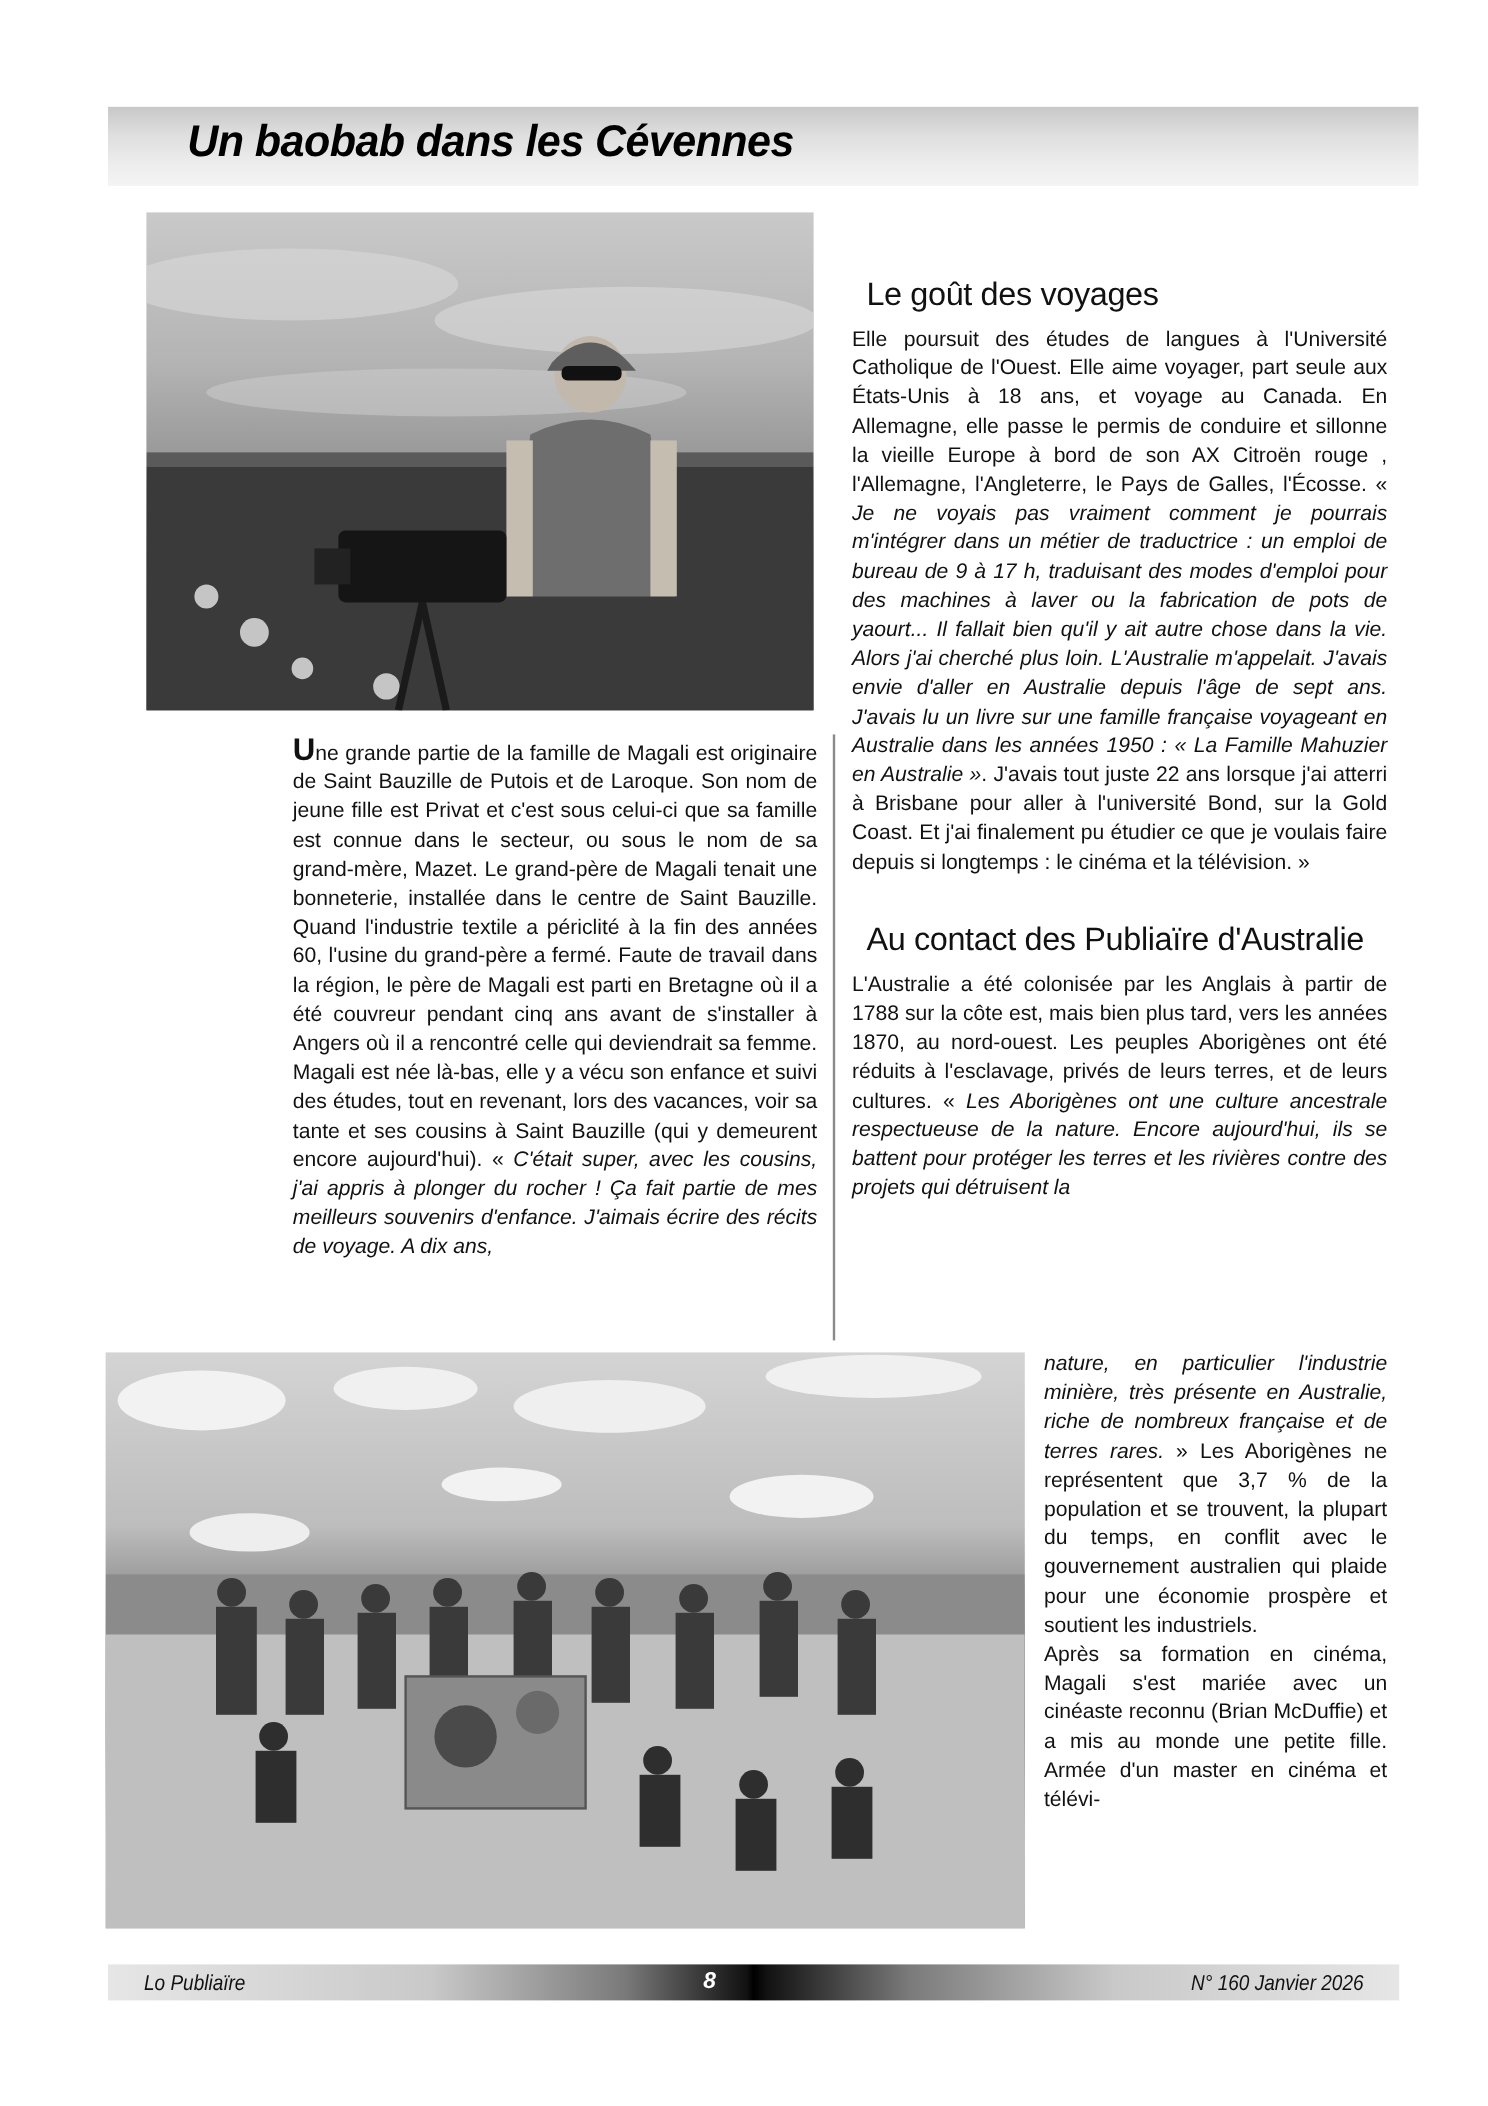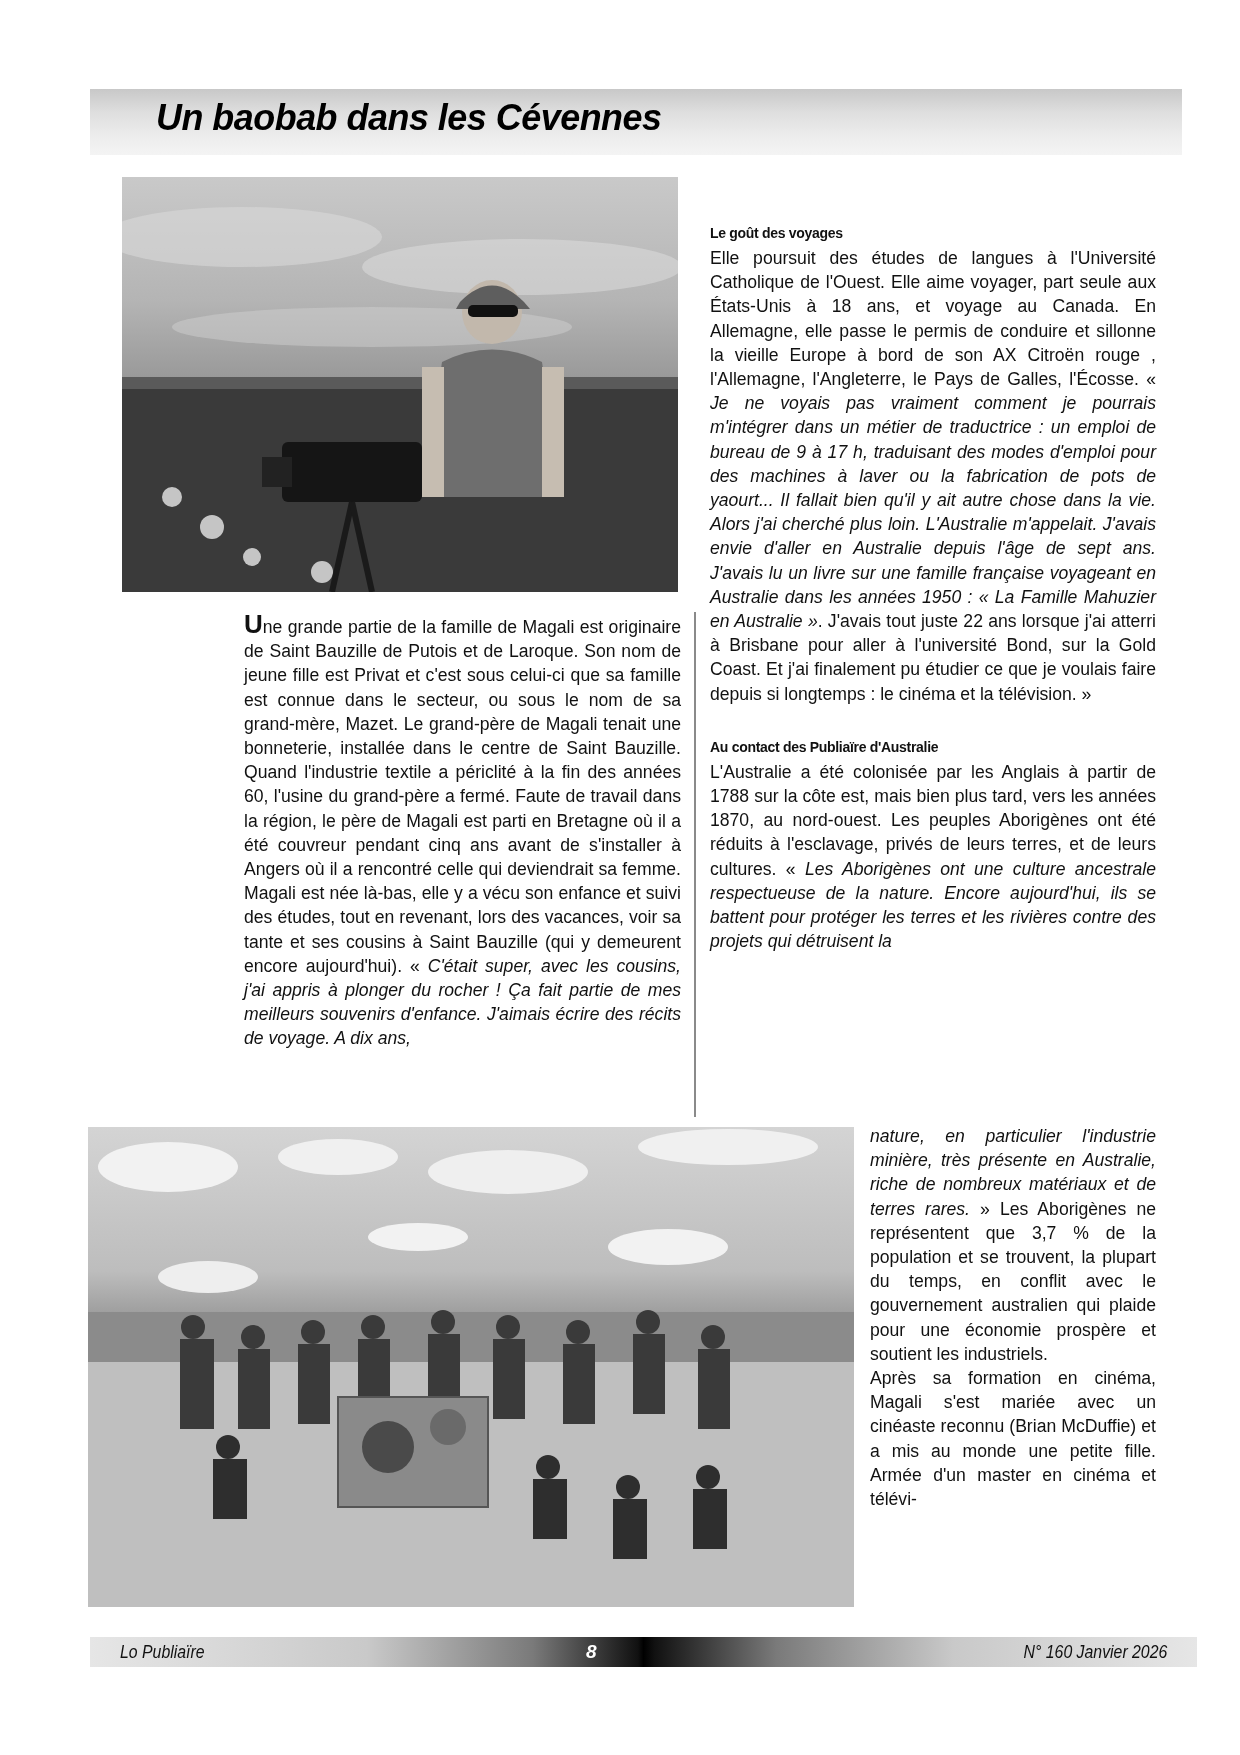--- a/index.html
+++ b/index.html
@@ -14,26 +14,26 @@
   .photo-bottom { left:88px; top:1127px; width:766px; height:480px;
     background:linear-gradient(to bottom,#d4d4d4 0%,#bdbdbd 30%,#9a9a9a 40%,#7a7a7a 50%,#6a6a6a 65%,#b5b5b5 85%,#a8a8a8 100%); }
   .photo svg { position:absolute; left:0; top:0; width:100%; height:100%; }
   .col { position:absolute; font-size:17.6px; line-height:24.2px; text-align:justify; }
   .col p { margin:0; }
   .col-left { left:244px; top:612px; width:437px; }
   .col-divider { position:absolute; left:694px; top:612px; width:2px; height:505px; background:#8a8a8a; }
   .col-right { left:710px; top:198px; width:446px; }
   .col-right-lower { left:870px; top:1124px; width:286px; }
   .dropcap { font-weight:bold; font-size:26px; }
-  .section-title { font-weight:bold; font-size:14px; line-height:26px; margin:0; letter-spacing:-0.3px; }
+  .section-title { font-weight:normal; font-size:27px; line-height:26px; margin:12px; letter-spacing:-0.3px; }
   .gap { height:22px; }
   .gap2 { height:28px; }
   i, .it { font-style:italic; }
   .footer-bar { position:absolute; left:90px; top:1637px; width:1076px; height:30px;
-    background:linear-gradient(to right,#e6e6e6 0%,#c9c9c9 25%,#7a7a7a 40%,#111 49.5%,#000 50%,#111 51%,#7a7a7a 62%,#c9c9c9 78%,#e6e6e6 100%);padding-left:31px; }
+    background:linear-gradient(to right,#e6e6e6 0%,#c9c9c9 25%,#7a7a7a 40%,#111 49.5%,#000 50%,#111 51%,#7a7a7a 62%,#c9c9c9 78%,#e6e6e6 100%); }
   .footer-left { position:absolute; left:30px; top:5px; font-style:italic; font-size:18px; color:#111; transform:scaleX(0.88); transform-origin:left; }
   .footer-page { position:absolute; left:496px; top:4px; font-style:italic; font-weight:bold; font-size:19px; color:#fff; }
   .footer-right { position:absolute; right:30px; top:5px; font-style:italic; font-size:18px; color:#111; transform:scaleX(0.88); transform-origin:right; white-space:nowrap; }
 </style>
 </head>
 <body>
 
 <div class="header-bar">
   <div class="header-title">Un baobab dans les Cévennes</div>
 </div>
@@ -118,21 +118,21 @@
         <rect x="445" y="352" width="34" height="60"></rect>
       <circle cx="540" cy="360" r="12"></circle>
         <rect x="525" y="372" width="34" height="60"></rect>
       <circle cx="620" cy="350" r="12"></circle>
         <rect x="605" y="362" width="34" height="60"></rect>
     </g>
   </svg>
 </div>
 
 <div class="col col-right-lower">
-  <p><i>nature, en particulier l'industrie minière, très présente en Australie, riche de nombreux matériaux et de terres rares.</i><span> » Les Aborigènes ne représentent que 3,7 % de la population et se trouvent, la plupart du temps, en conflit avec le gouvernement australien qui plaide pour une économie prospère et soutient les industriels.</span></p>
+  <p><i>nature, en particulier l'industrie minière, très présente en Australie, riche de nombreux française et de terres rares.</i><span> » Les Aborigènes ne représentent que 3,7 % de la population et se trouvent, la plupart du temps, en conflit avec le gouvernement australien qui plaide pour une économie prospère et soutient les industriels.</span></p>
   <p>Après sa formation en cinéma, Magali s'est mariée avec un cinéaste reconnu (Brian McDuffie) et a mis au monde une petite fille. Armée d'un master en cinéma et télévi-</p>
 </div>
 
 <div class="footer-bar">
   <span class="footer-left">Lo Publiaïre</span>
   <span class="footer-page">8</span>
   <span class="footer-right">N° 160 Janvier 2026</span>
 </div>
 
 </body></html>

